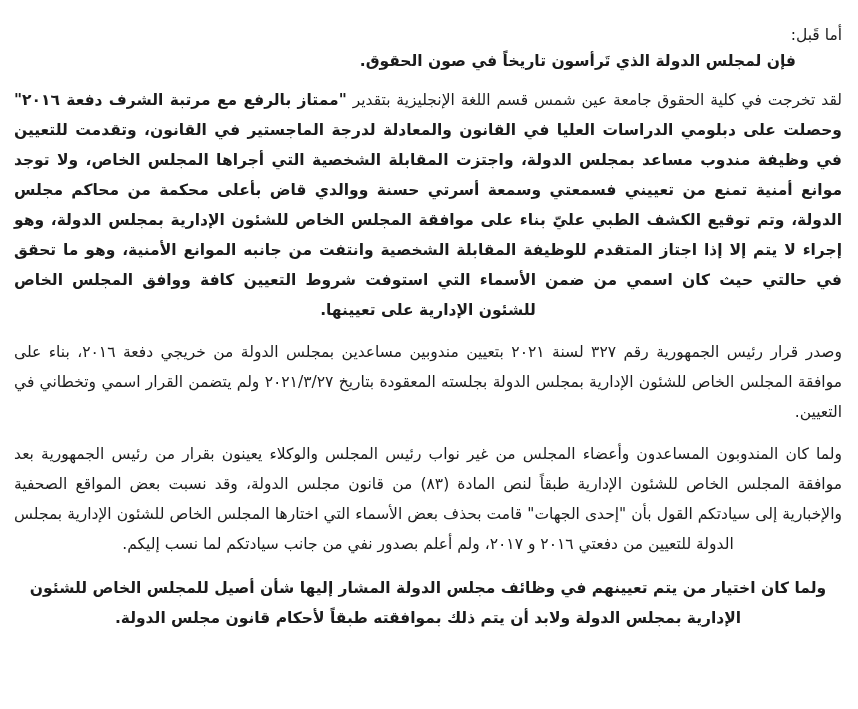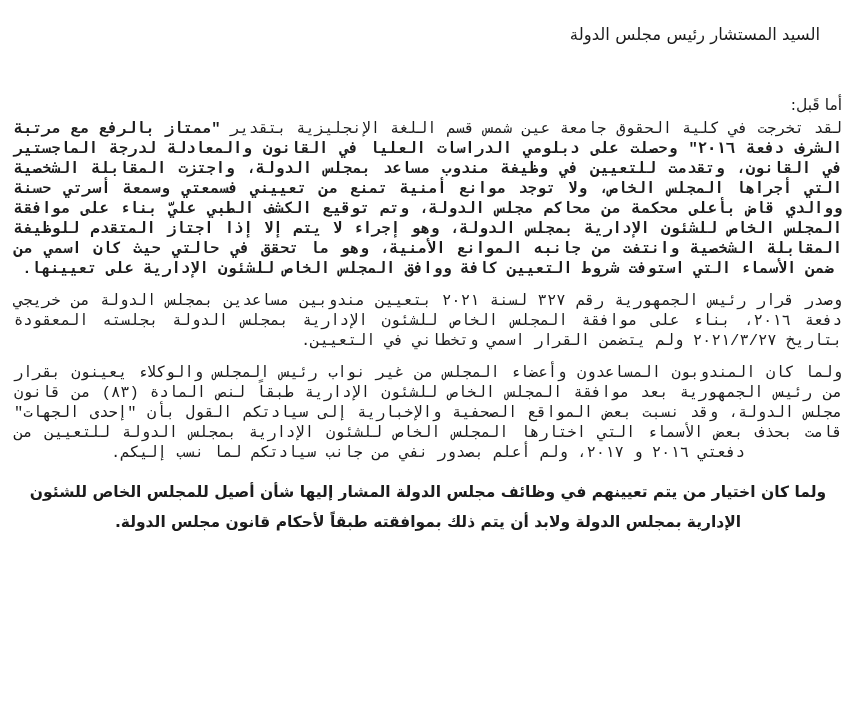--- a/index.html
+++ b/index.html
@@ -36,23 +36,22 @@
   }
   .opening {
     font-weight: bold;
     padding-right: 46px;
     margin: 0 0 12px 0;
     line-height: 24px;
     text-align: right;
   }
   p.body-par {
     margin: 0 0 12px 0;
-    line-height: 20px;
+    line-height: 30px;
     text-align: justify;
-    font-family: Liberation Mono, monospace;
   }
   p.last-line-center {
     text-align-last: center;
   }
   p.last-line-right {
     text-align-last: right;
   }
   .emphasis {
     font-weight: bold;
   }
@@ -61,24 +60,24 @@
     text-align: center;
     line-height: 30px;
     margin: 14px 0 0 0;
   }
 </style>
 </head>
 <body>
 
 <div class="page">
 
-  <div class="addressee">السيد المستشار رئيس مجلس الدولة</div>
 
   <div class="salutation">أما قَبل:</div>
 
+  <div class="opening">فإن لمجلس الدولة الذي تَرأسون تاريخاً في صون الحقوق.</div>
 
   <p class="body-par last-line-center"><span>لقد تخرجت في كلية الحقوق جامعة عين شمس قسم اللغة الإنجليزية بتقدير </span><span class="emphasis">"ممتاز بالرفع مع مرتبة الشرف دفعة ٢٠١٦" وحصلت على دبلومي الدراسات العليا في القانون والمعادلة لدرجة الماجستير في القانون، وتقدمت للتعيين في وظيفة مندوب مساعد بمجلس الدولة، واجتزت المقابلة الشخصية التي أجراها المجلس الخاص، ولا توجد موانع أمنية تمنع من تعييني فسمعتي وسمعة أسرتي حسنة ووالدي قاض بأعلى محكمة من محاكم مجلس الدولة، وتم توقيع الكشف الطبي عليّ بناء على موافقة المجلس الخاص للشئون الإدارية بمجلس الدولة، وهو إجراء لا يتم إلا إذا اجتاز المتقدم للوظيفة المقابلة الشخصية وانتفت من جانبه الموانع الأمنية، وهو ما تحقق في حالتي حيث كان اسمي من ضمن الأسماء التي استوفت شروط التعيين كافة ووافق المجلس الخاص للشئون الإدارية على تعيينها.</span></p>
 
   <p class="body-par last-line-right">وصدر قرار رئيس الجمهورية رقم ٣٢٧ لسنة ٢٠٢١ بتعيين مندوبين مساعدين بمجلس الدولة من خريجي دفعة ٢٠١٦، بناء على موافقة المجلس الخاص للشئون الإدارية بمجلس الدولة بجلسته المعقودة بتاريخ ٢٠٢١/٣/٢٧ ولم يتضمن القرار اسمي وتخطاني في التعيين.</p>
 
   <p class="body-par last-line-center">ولما كان المندوبون المساعدون وأعضاء المجلس من غير نواب رئيس المجلس والوكلاء يعينون بقرار من رئيس الجمهورية بعد موافقة المجلس الخاص للشئون الإدارية طبقاً لنص المادة (٨٣) من قانون مجلس الدولة، وقد نسبت بعض المواقع الصحفية والإخبارية إلى سيادتكم القول بأن "إحدى الجهات" قامت بحذف بعض الأسماء التي اختارها المجلس الخاص للشئون الإدارية بمجلس الدولة للتعيين من دفعتي ٢٠١٦ و ٢٠١٧، ولم أعلم بصدور نفي من جانب سيادتكم لما نسب إليكم.</p>
 
   <p class="closing">ولما كان اختيار من يتم تعيينهم في وظائف مجلس الدولة المشار إليها شأن أصيل للمجلس الخاص للشئون الإدارية بمجلس الدولة ولابد أن يتم ذلك بموافقته طبقاً لأحكام قانون مجلس الدولة.</p>
 
 </div>

